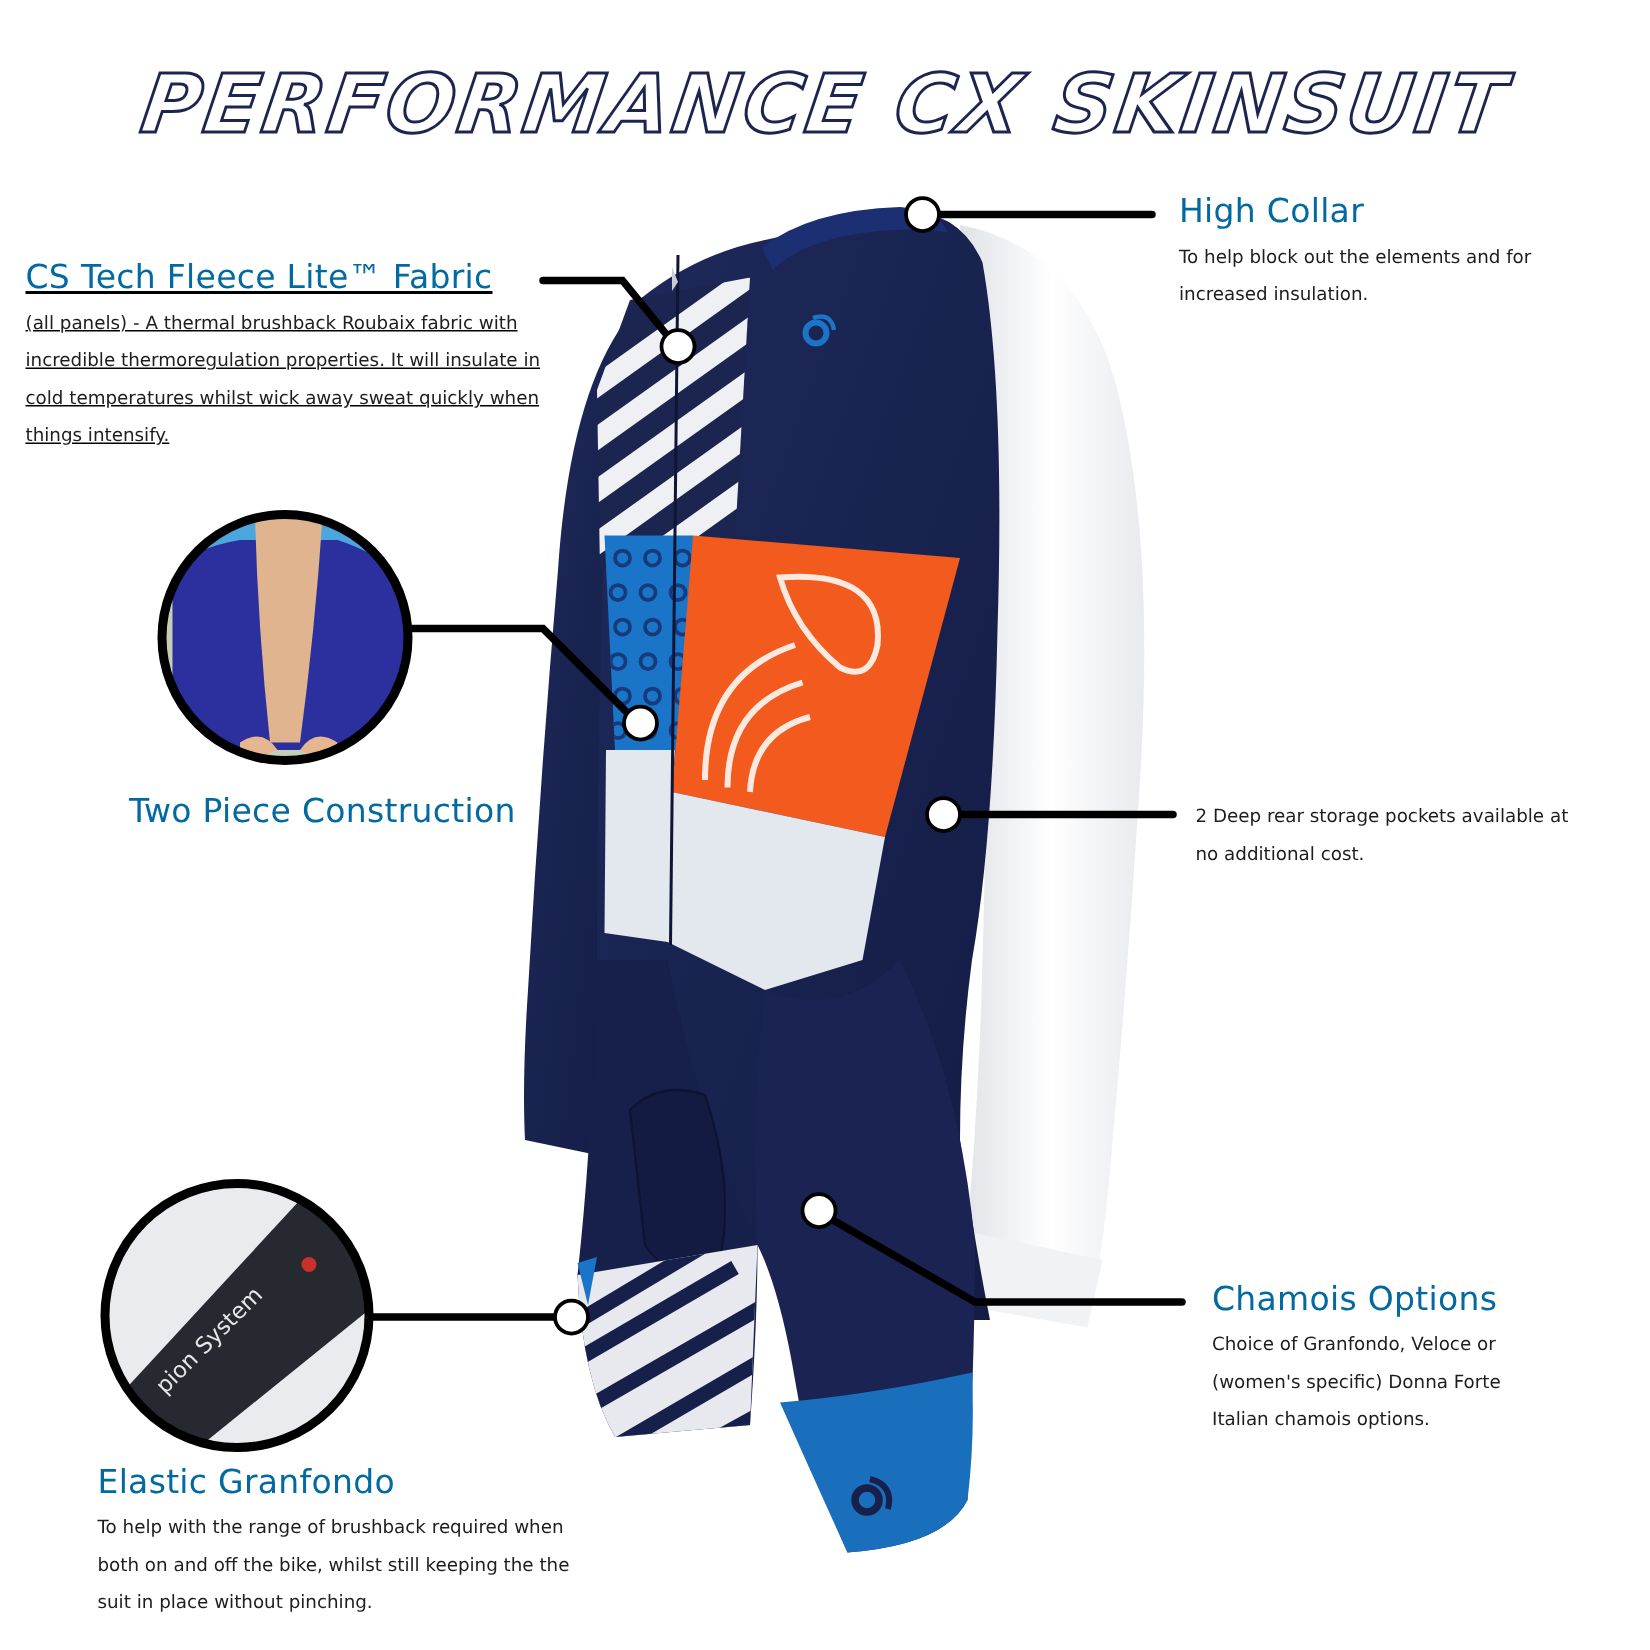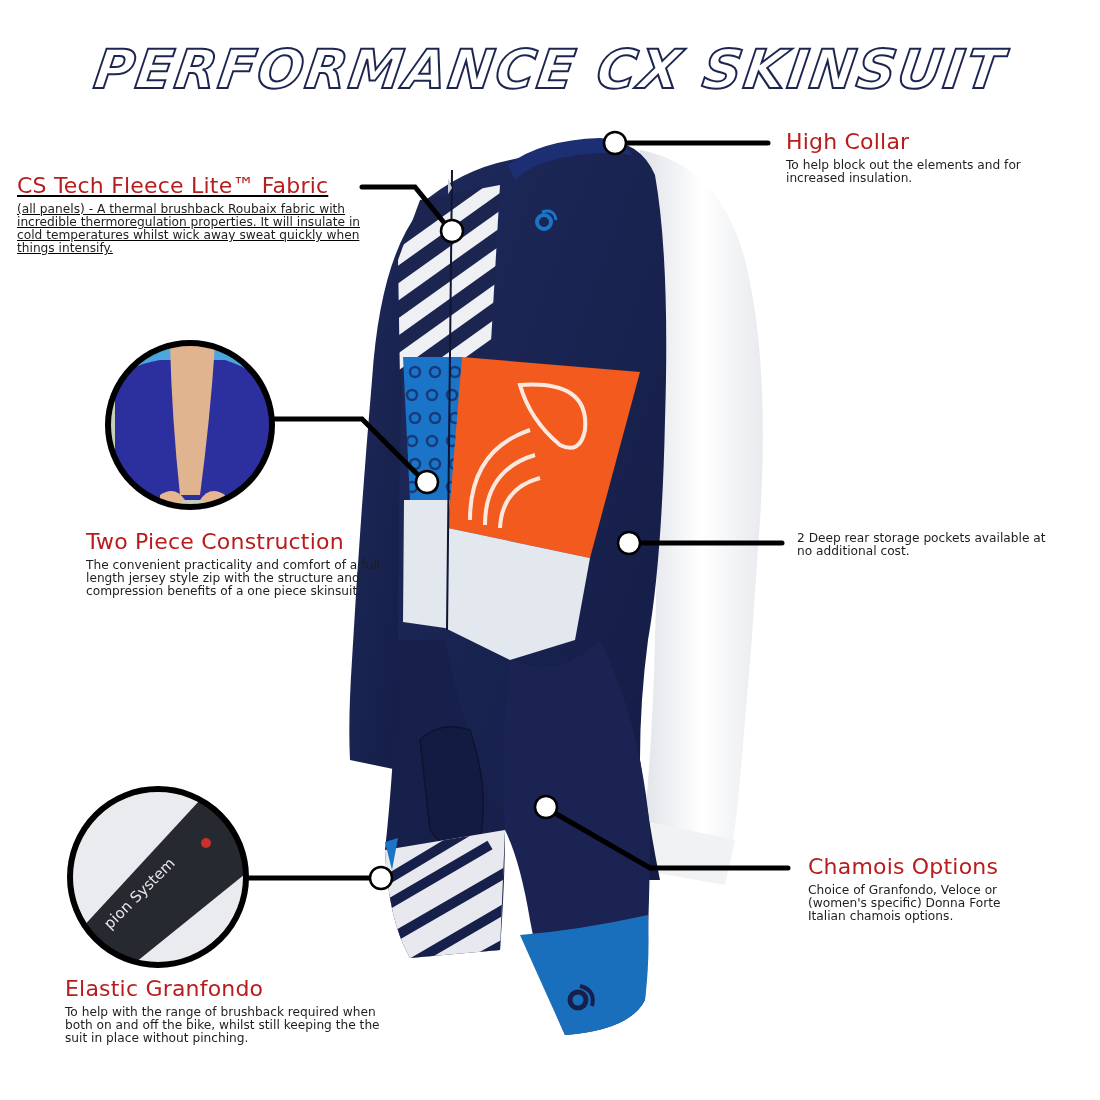--- a/index.html
+++ b/index.html
@@ -7,25 +7,25 @@
     .title {
       position: absolute; left: 0; top: 38px; width: 1100px; text-align: center;
       font-family: "DejaVu Sans", sans-serif; font-weight: bold; font-style: italic;
       font-size: 54px; letter-spacing: 2px; color: #ffffff;
       -webkit-text-stroke: 2px #1b2550; transform: skewX(-8deg);
     }
     .art { position: absolute; left: 0; top: 0; width: 1100px; height: 1100px; }
     .callout { position: absolute; }
     .callout h2 {
       margin: 0; font-family: "DejaVu Sans", sans-serif; font-weight: normal;
-      color: #b91c1c; font-size: 22px; line-height: 28px; letter-spacing: 0.2px; white-space: nowrap;
+      color: #0369a1; font-size: 22px; line-height: 28px; letter-spacing: 0.2px; white-space: nowrap;
     }
     .callout p {
       margin: 3px 0 0 0; font-family: "DejaVu Sans", sans-serif; color: #1e1e1e;
-      font-size: 12.2px; line-height: 13px;
+      font-size: 12.2px; line-height: 25px;
     }
     #c-fabric { left: 17px; top: 172px; width: 345px; text-decoration: underline; }
     #c-collar { left: 786px; top: 128px; width: 280px; }
     #c-twopiece { left: 63px; top: 528px; width: 300px; margin-left: 23px; }
     #c-pockets { left: 797px; top: 529px; width: 260px; }
     #c-chamois { left: 808px; top: 853px; width: 230px; }
     #c-grippers { left: 65px; top: 975px; width: 320px; }
   </style>
 </head>
 <body>
@@ -193,21 +193,20 @@
   <p>(all panels) - A thermal brushback Roubaix fabric with incredible thermoregulation properties. It will insulate in cold temperatures whilst wick away sweat quickly when things intensify.</p>
 </div>
 
 <div class="callout" id="c-collar">
   <h2>High Collar</h2>
   <p>To help block out the elements and for increased insulation.</p>
 </div>
 
 <div class="callout" id="c-twopiece">
   <h2>Two Piece Construction</h2>
-  <p>The convenient practicality and comfort of a full length jersey style zip with the structure and compression benefits of a one piece skinsuit.</p>
 </div>
 
 <div class="callout" id="c-pockets">
   <p>2 Deep rear storage pockets available at no additional cost.</p>
 </div>
 
 <div class="callout" id="c-chamois">
   <h2>Chamois Options</h2>
   <p>Choice of Granfondo, Veloce or (women's specific) Donna Forte Italian chamois options.</p>
 </div>

